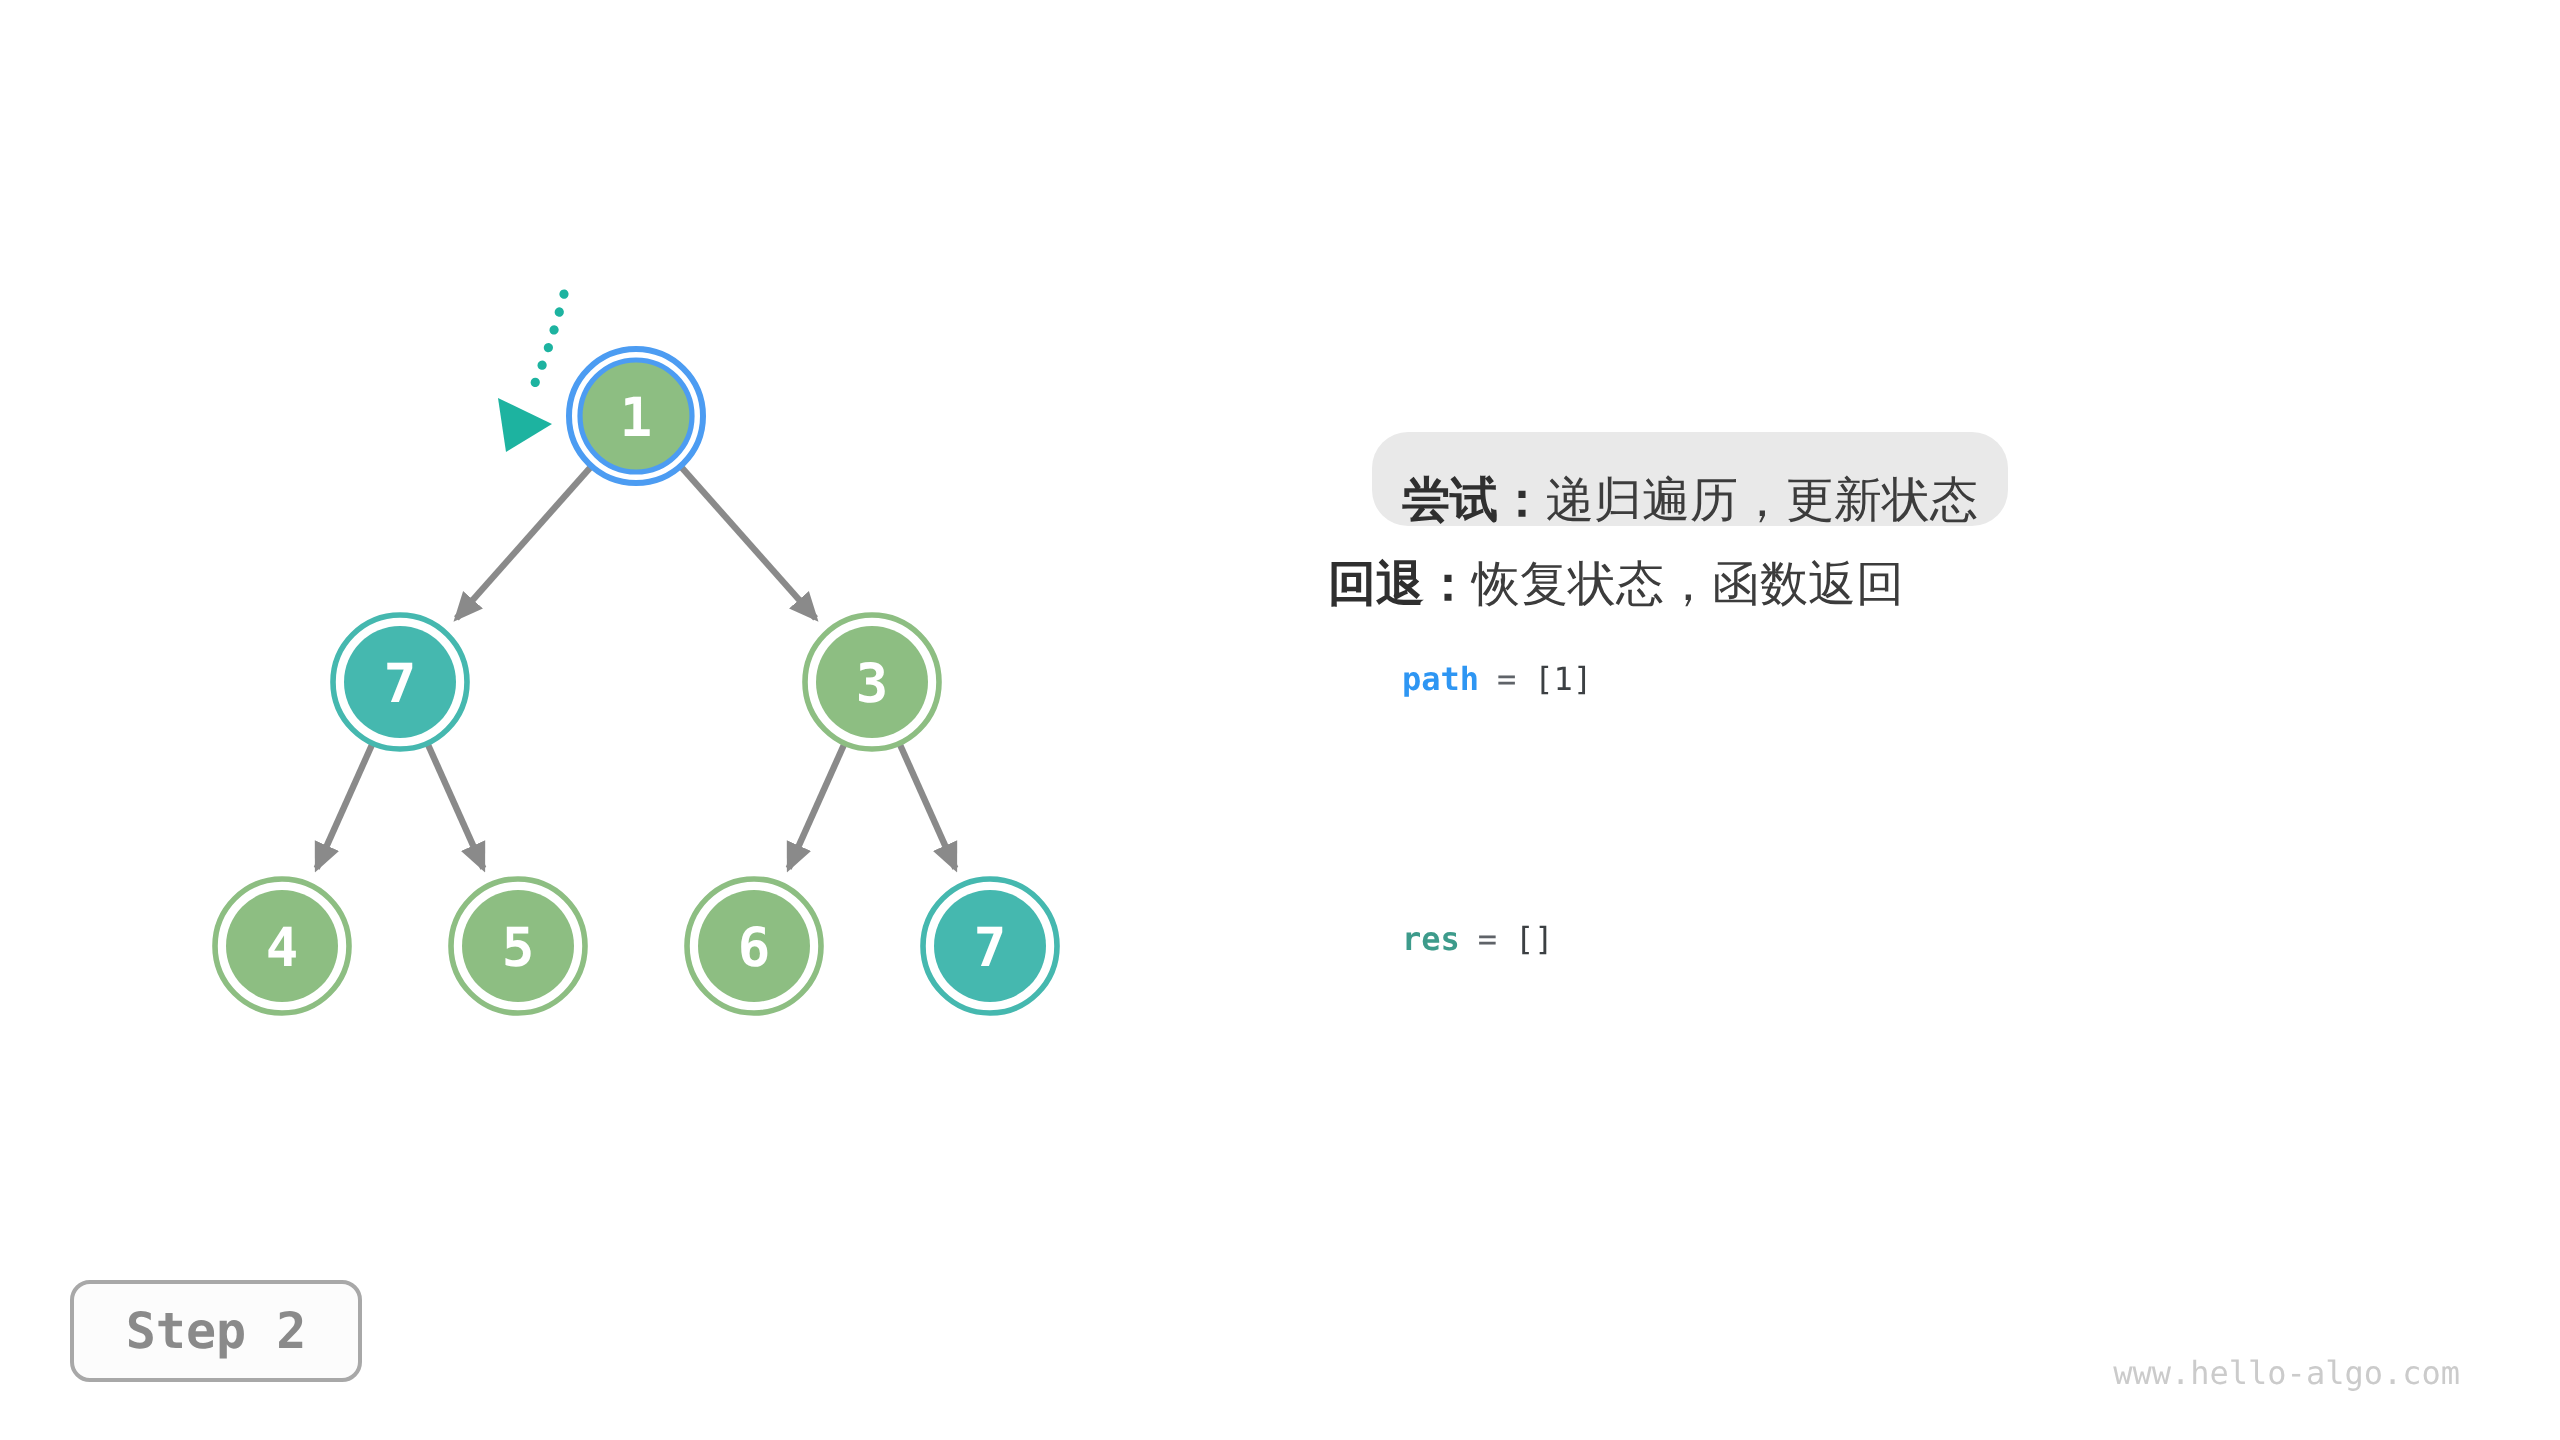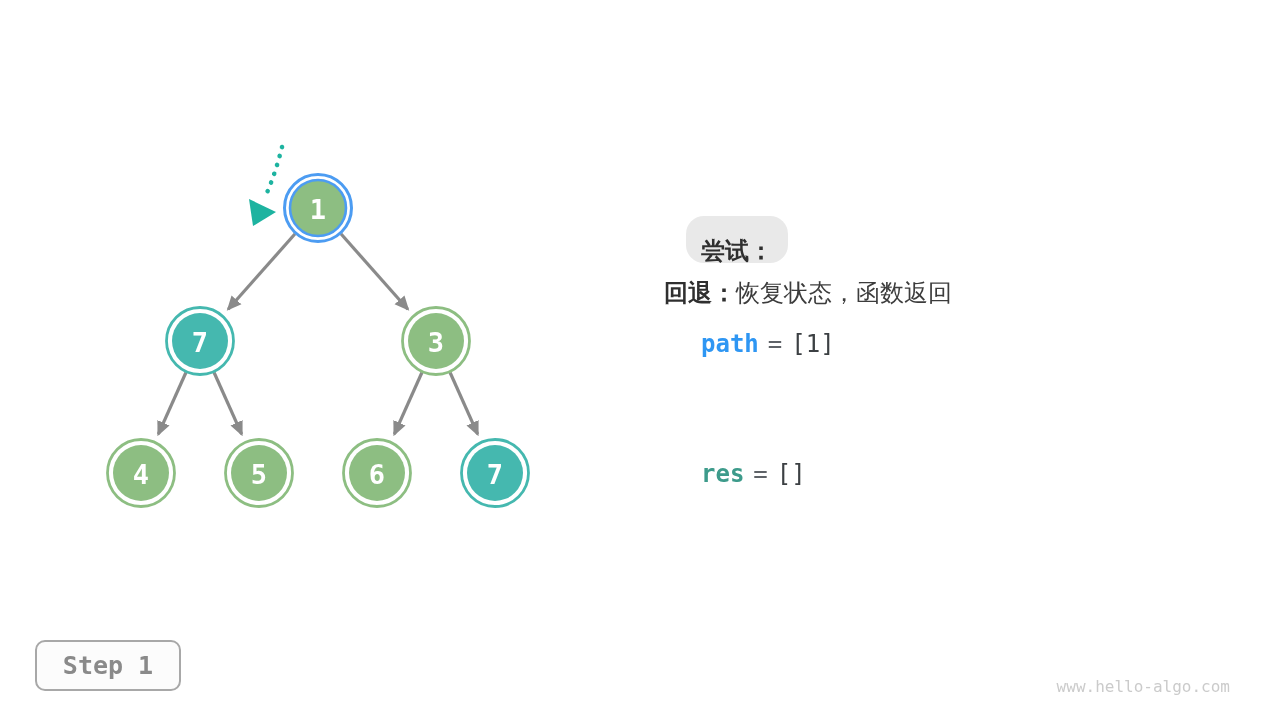--- a/index.html
+++ b/index.html
@@ -26,21 +26,21 @@
     display: flex; align-items: flex-end;
     padding: 0 15px;
     background: var(--highlight-bg);
     border-radius: 18px;
   }
   #ann-back { left: 664px; top: 281px; }
 
   .code {
     position: absolute;
     font-family: "DejaVu Sans Mono", monospace;
-    font-size: 24px;
+    font-size: 16px;
     line-height: 1;
     white-space: nowrap;
   }
   #path-line { left: 701px; top: 332px; }
   #res-line  { left: 701px; top: 462px; }
   .code .name { font-weight: bold; }
   #path-line .name { color: var(--code-blue); }
   #res-line  .name { color: var(--code-teal); }
   .code .eq  { color: var(--eq-gray); margin: 0 9px; }
   .code .val { color: var(--bracket-dark); }
@@ -120,25 +120,26 @@
       <g>
         <circle cx="495" cy="473" r="33.5" fill="none" stroke="#45B8AF" stroke-width="2.8"></circle>
         <circle cx="495" cy="473" r="28" fill="#45B8AF"></circle>
         <text x="495" y="473" text-anchor="middle" dominant-baseline="central" dy="1.5" fill="#ffffff" font-family="&quot;DejaVu Sans Mono&quot;, monospace" font-size="27" font-weight="bold">7</text>
       </g>
     </g>
 </svg>
 
 <div id="ann-try" class="ann">
     <span class="lbl">尝试：</span>
+    <span>递归遍历，更新状态</span>
   </div>
 
 <div id="ann-back" class="ann"><span class="lbl">回退：</span><span>恢复状态，函数返回</span></div>
 
 <div id="path-line" class="code"><span class="name">path</span><span class="eq">=</span><span class="val">[1]</span></div>
 
 <div id="res-line" class="code"><span class="name">res</span><span class="eq">=</span><span class="val">[]</span></div>
 
 <div id="step-box">
-    <span>Step 1</span>
+    <span>Step 2</span>
   </div>
 
 <div id="watermark">www.hello-algo.com</div>
 
 </body></html>

